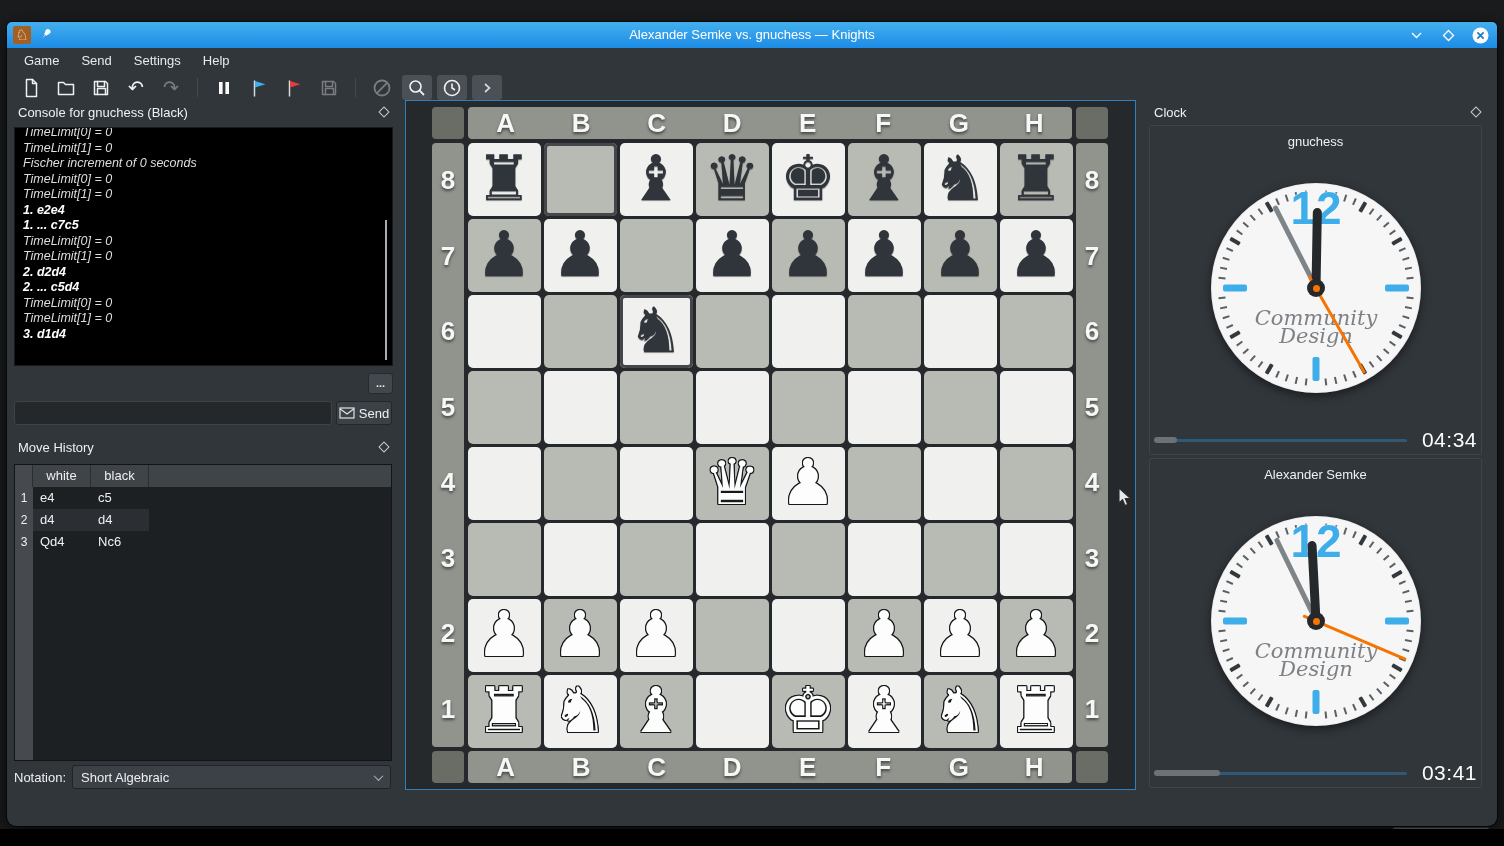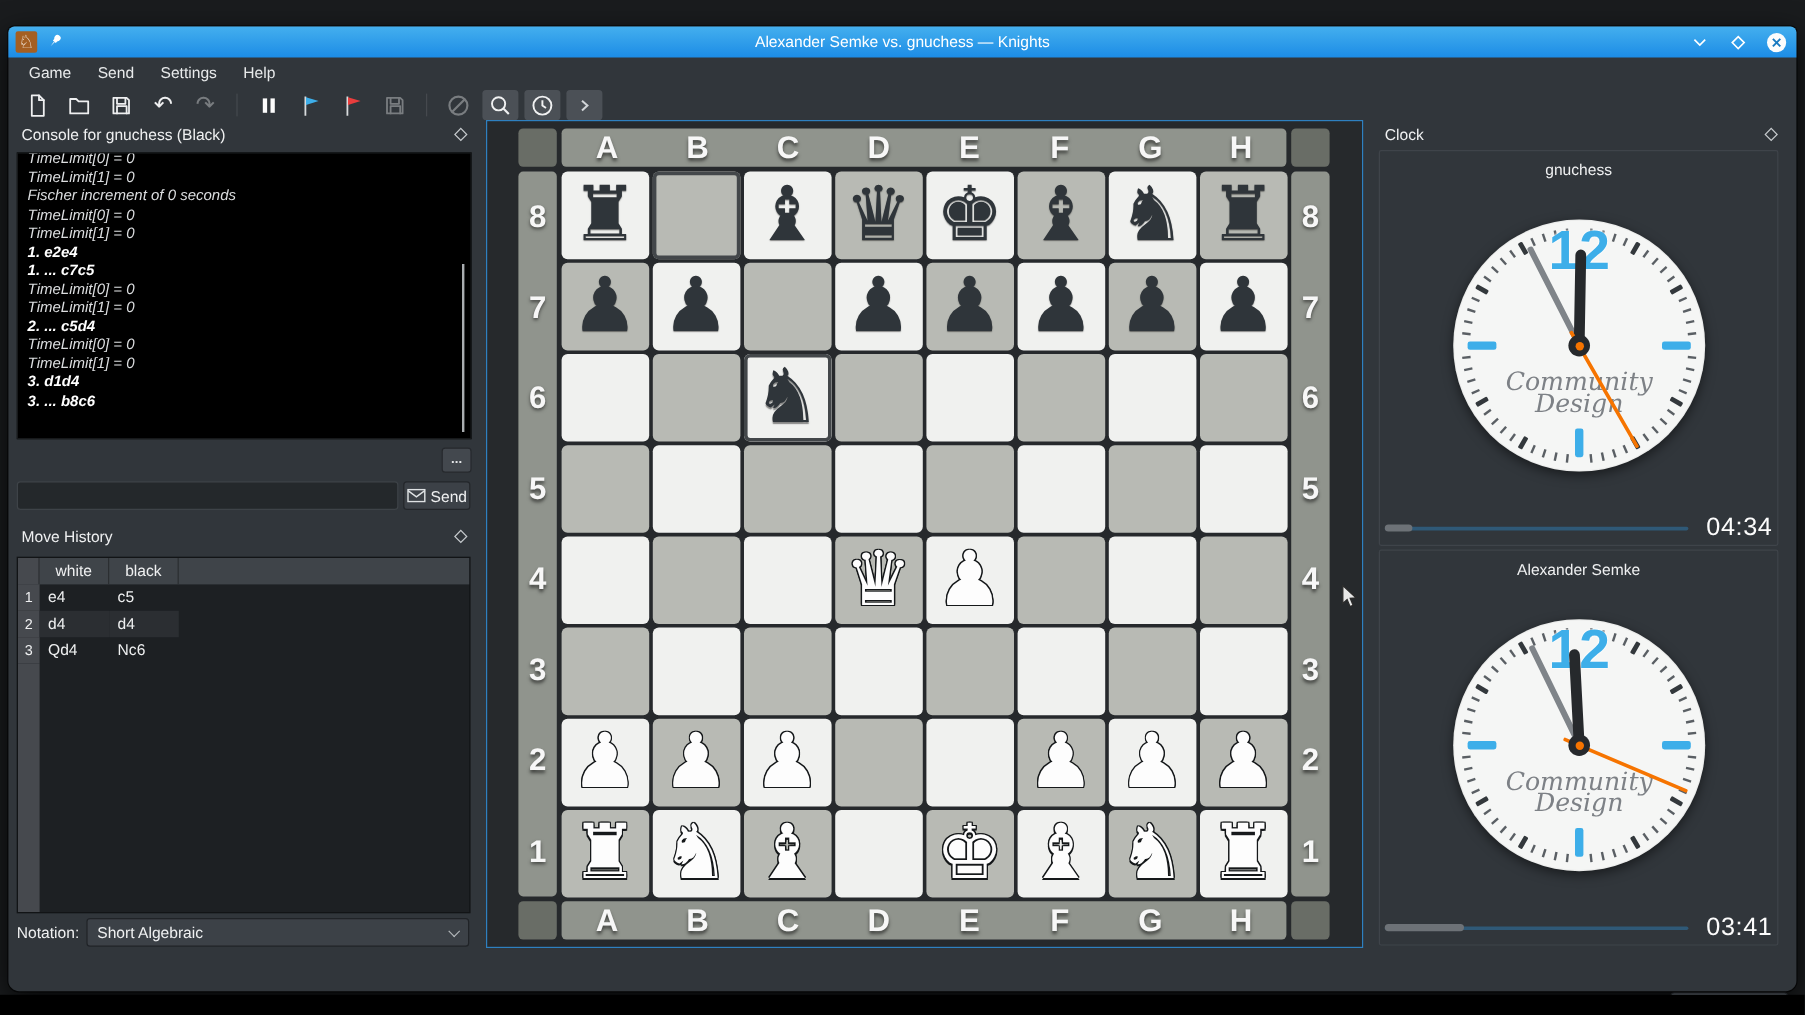--- a/index.html
+++ b/index.html
@@ -288,25 +288,25 @@
         <div class="console-inner" id="console-lines">
             <div class="console-line">TimeLimit[0] = 0</div>
             <div class="console-line">TimeLimit[1] = 0</div>
             <div class="console-line">Fischer increment of 0 seconds</div>
             <div class="console-line">TimeLimit[0] = 0</div>
             <div class="console-line">TimeLimit[1] = 0</div>
             <div class="console-line bold">1. e2e4</div>
             <div class="console-line bold">1. ... c7c5</div>
             <div class="console-line">TimeLimit[0] = 0</div>
             <div class="console-line">TimeLimit[1] = 0</div>
+            <div class="console-line bold">2. d2d4</div>
             <div class="console-line bold">2. ... c5d4</div>
             <div class="console-line">TimeLimit[0] = 0</div>
             <div class="console-line">TimeLimit[1] = 0</div>
             <div class="console-line bold">3. d1d4</div>
-            <div class="console-line bold">3. ... b8c6</div>
           </div>
       </div>
       <div class="console-scroll"></div>
       <button class="more-btn">...</button>
       <div class="send-row">
         <input class="send-input" value="" style="">
         <button class="send-btn">
           <span>
             <svg width="16" height="12" viewBox="0 0 16 12">
                 <rect x="1" y="1" width="14" height="10" fill="none" stroke="#dfe2e4" stroke-width="1.2"></rect>

